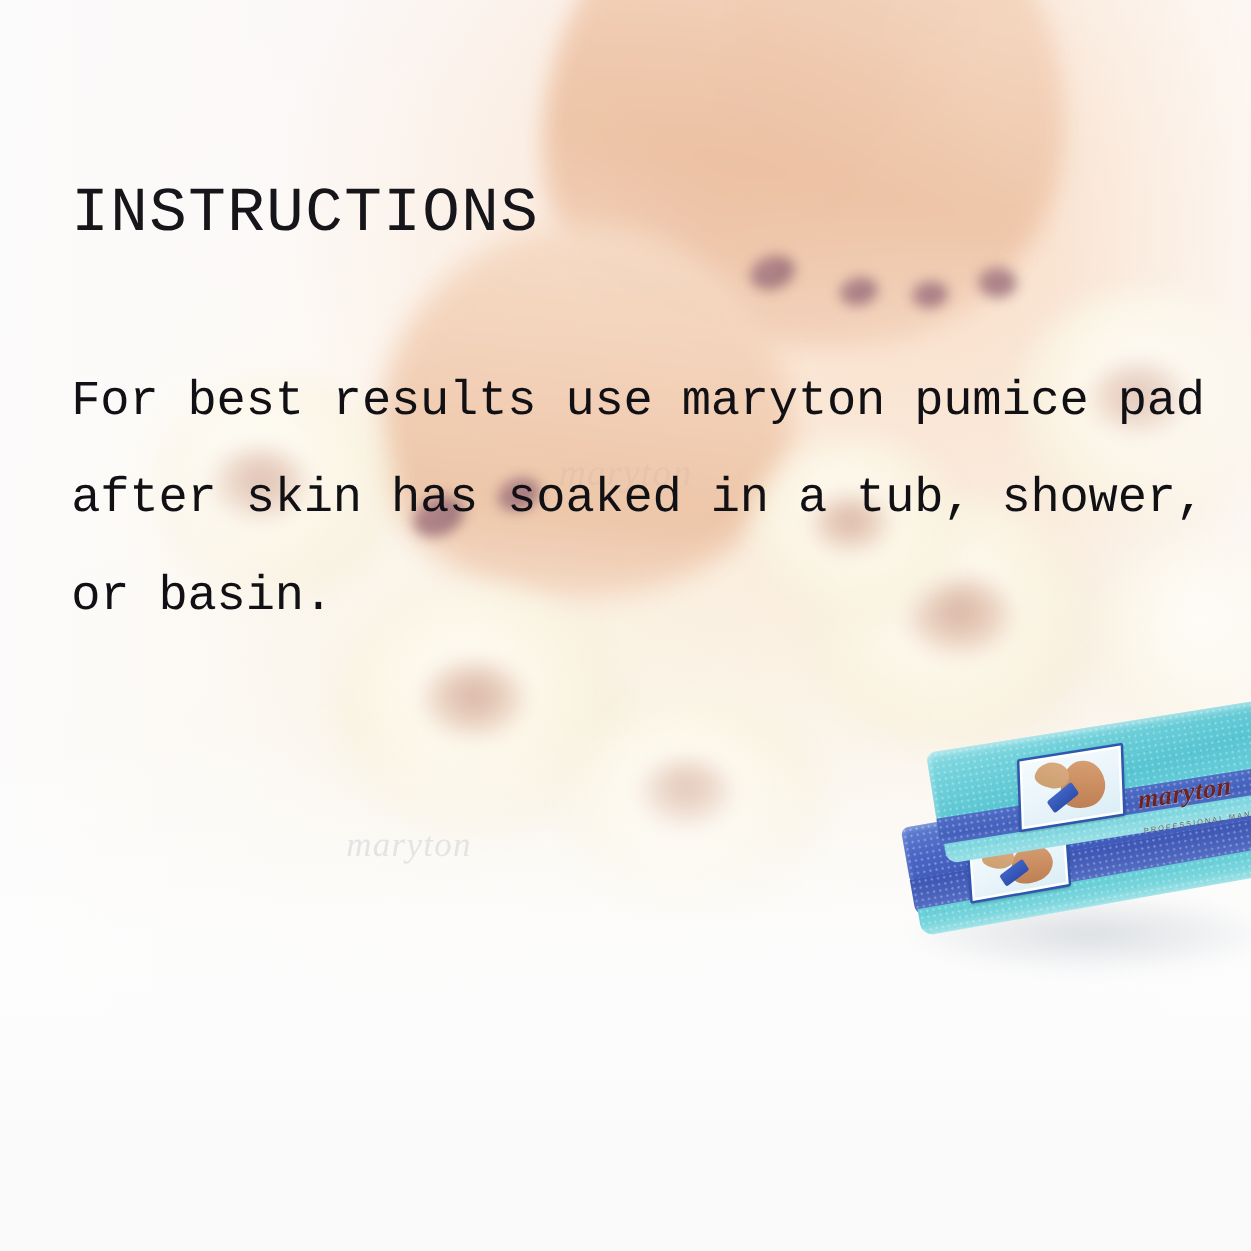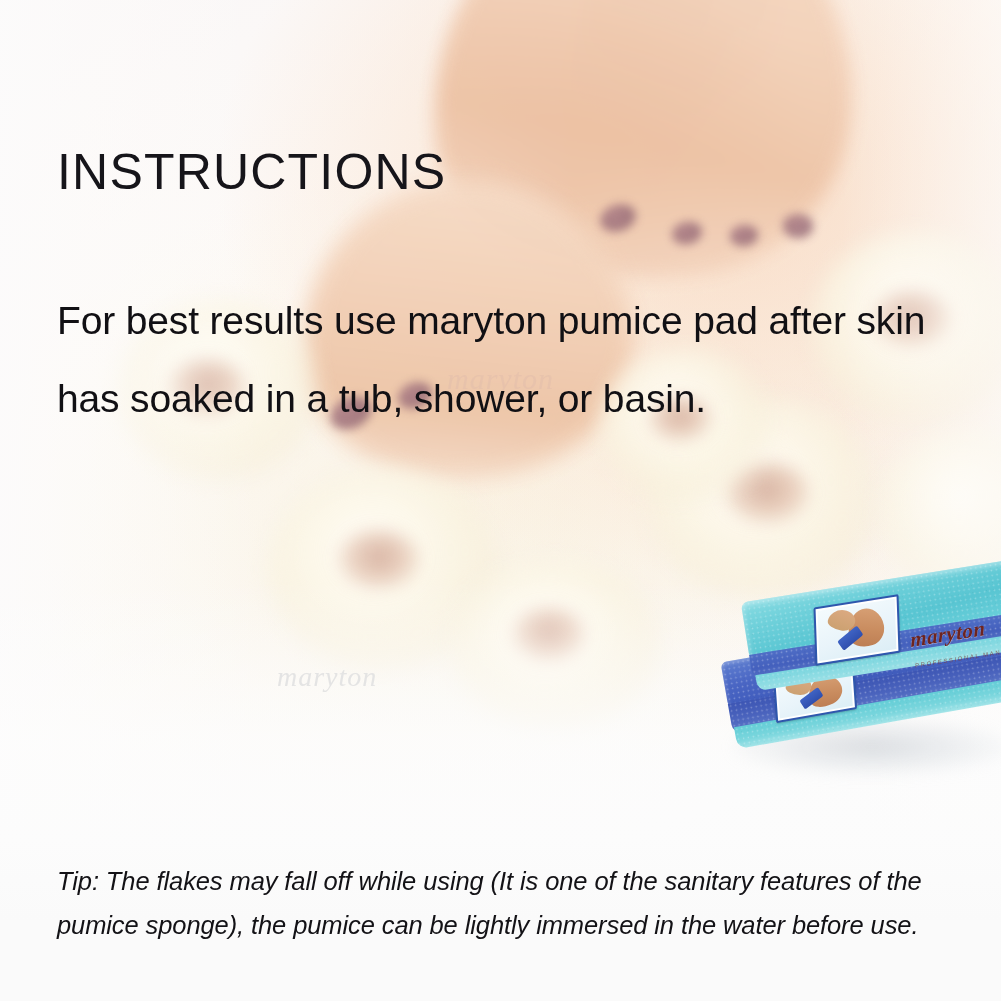--- a/index.html
+++ b/index.html
@@ -129,20 +129,21 @@
   #watermark-2 {
     left: 277px; top: 661px;
     font-size: 28px;
     color: rgba(226,226,226,0.92);
   }
 
   
   #content {
     position: absolute;
     inset: 0;
+    font-family: Liberation Mono, monospace;
   }
 
   #heading {
     position: absolute;
     left: 57px;
     top: 112px;
     font-size: 50px;
     font-weight: 400;
     letter-spacing: 1.2px;
     color: #16151a;
@@ -408,16 +409,15 @@
       </div>
     </div>
 
     <div id="brand">maryton</div>
     <div id="brand-sub">PROFESSIONAL  MANICURE  AND  NAIL  TOOLS</div>
   </div>
 
   <div id="content">
     <h1 id="heading">INSTRUCTIONS</h1>
     <p class="para" id="para-1">For best results use maryton pumice pad after skin has soaked in a tub, shower, or basin.</p>
-    <p id="tip">Tip: The flakes may fall off while using (It is one of the sanitary features of the pumice sponge), the pumice can be lightly immersed in the water before use.</p>
   </div>
 
 </div>
 
 </body></html>

